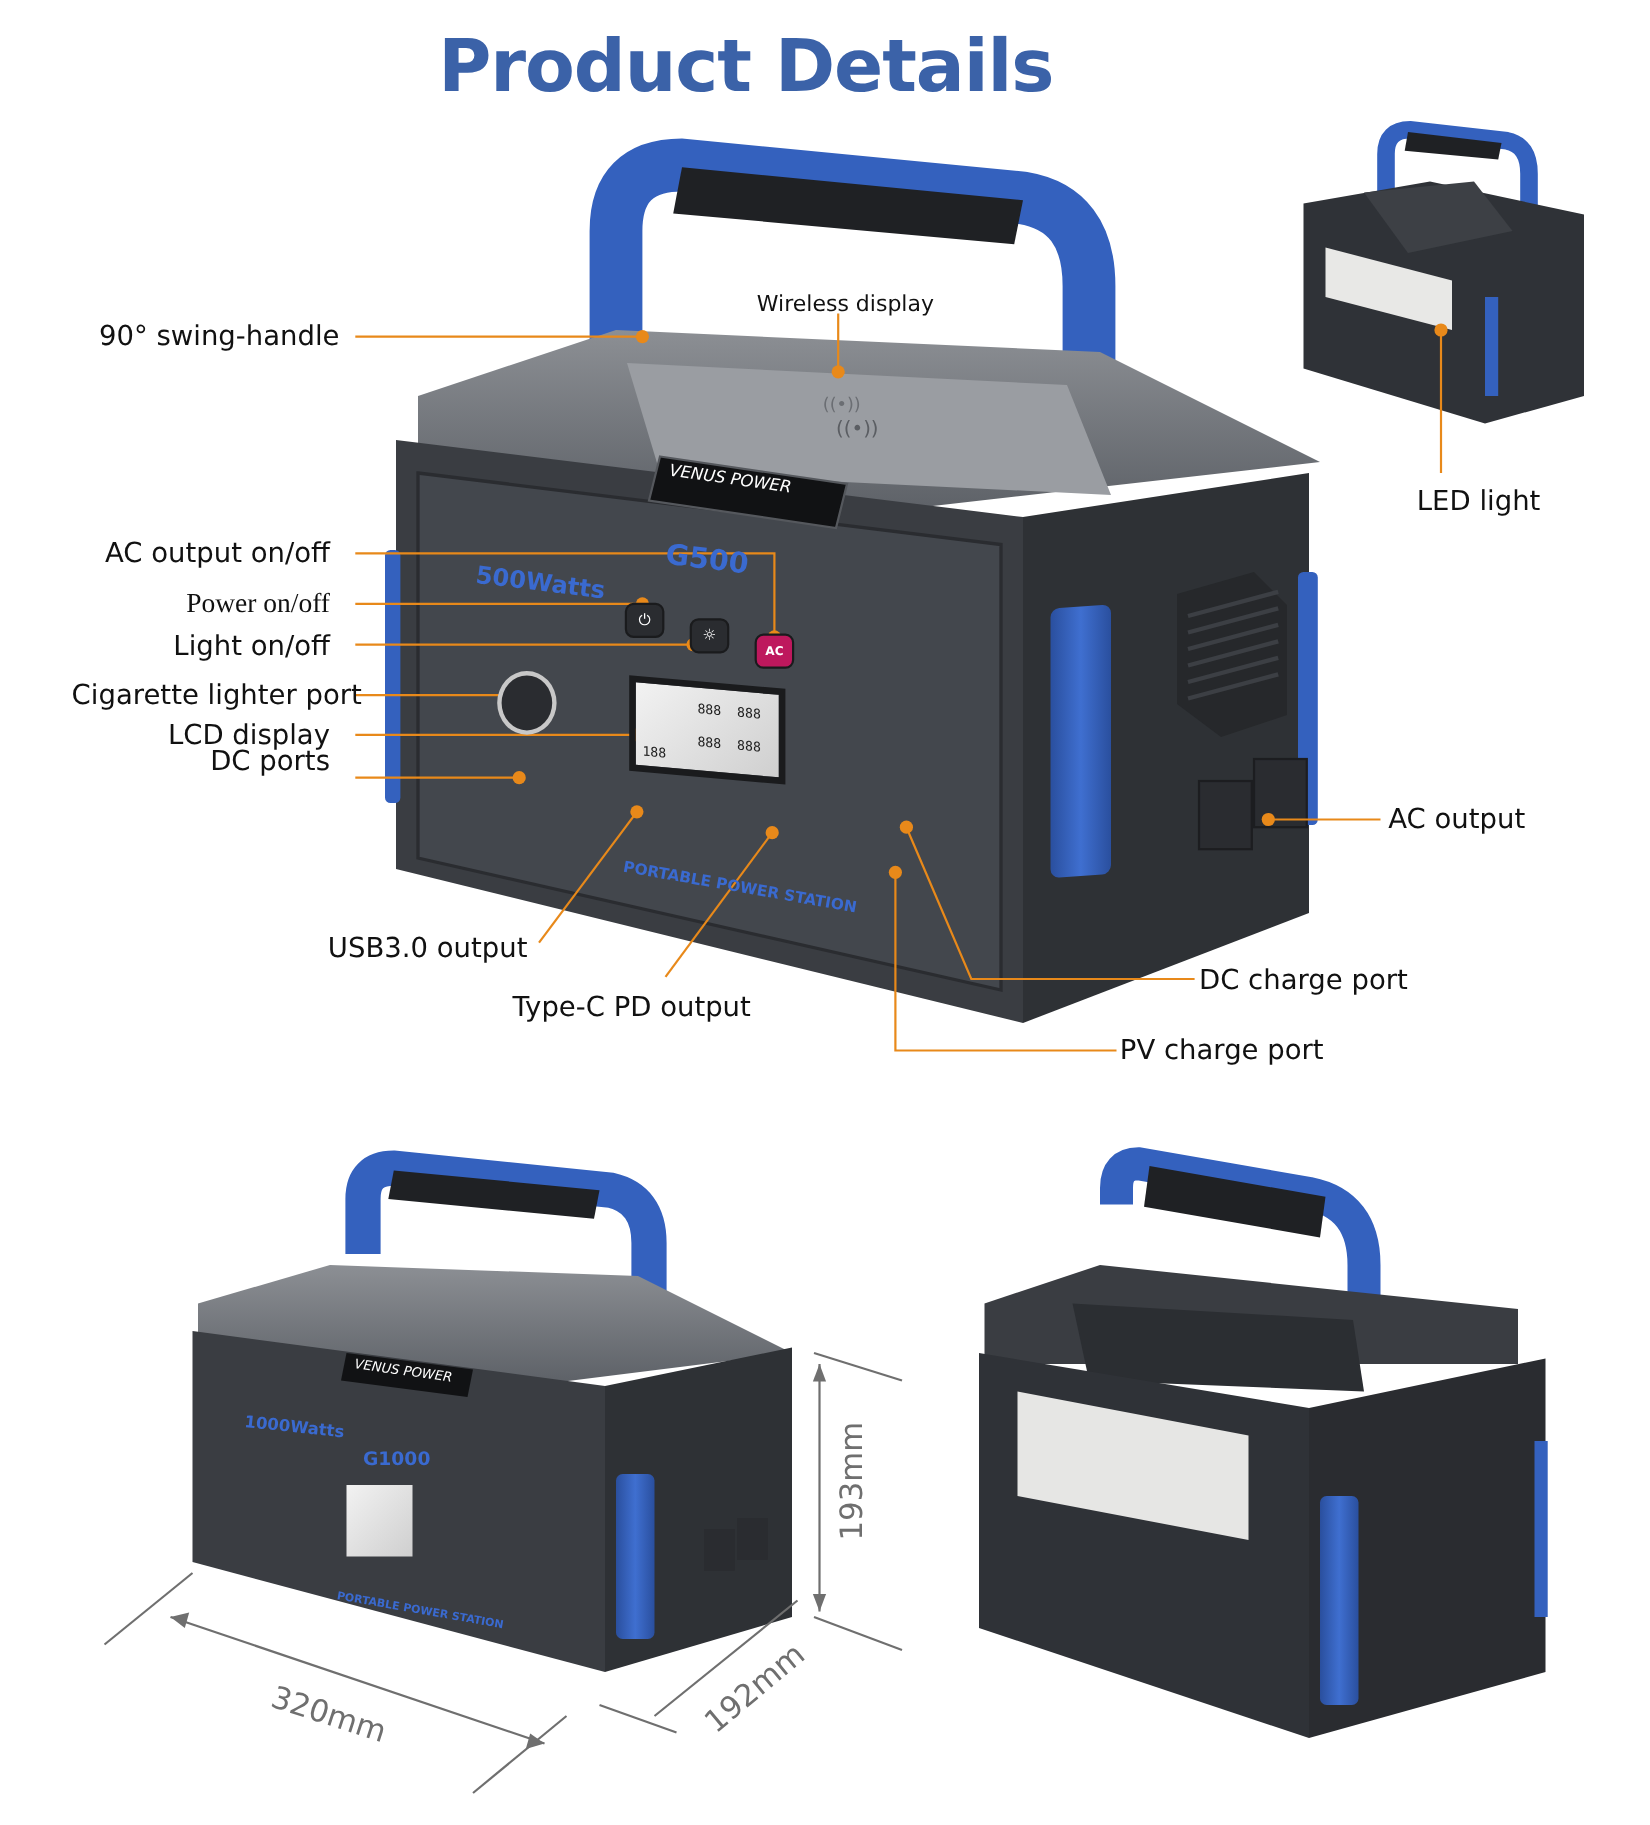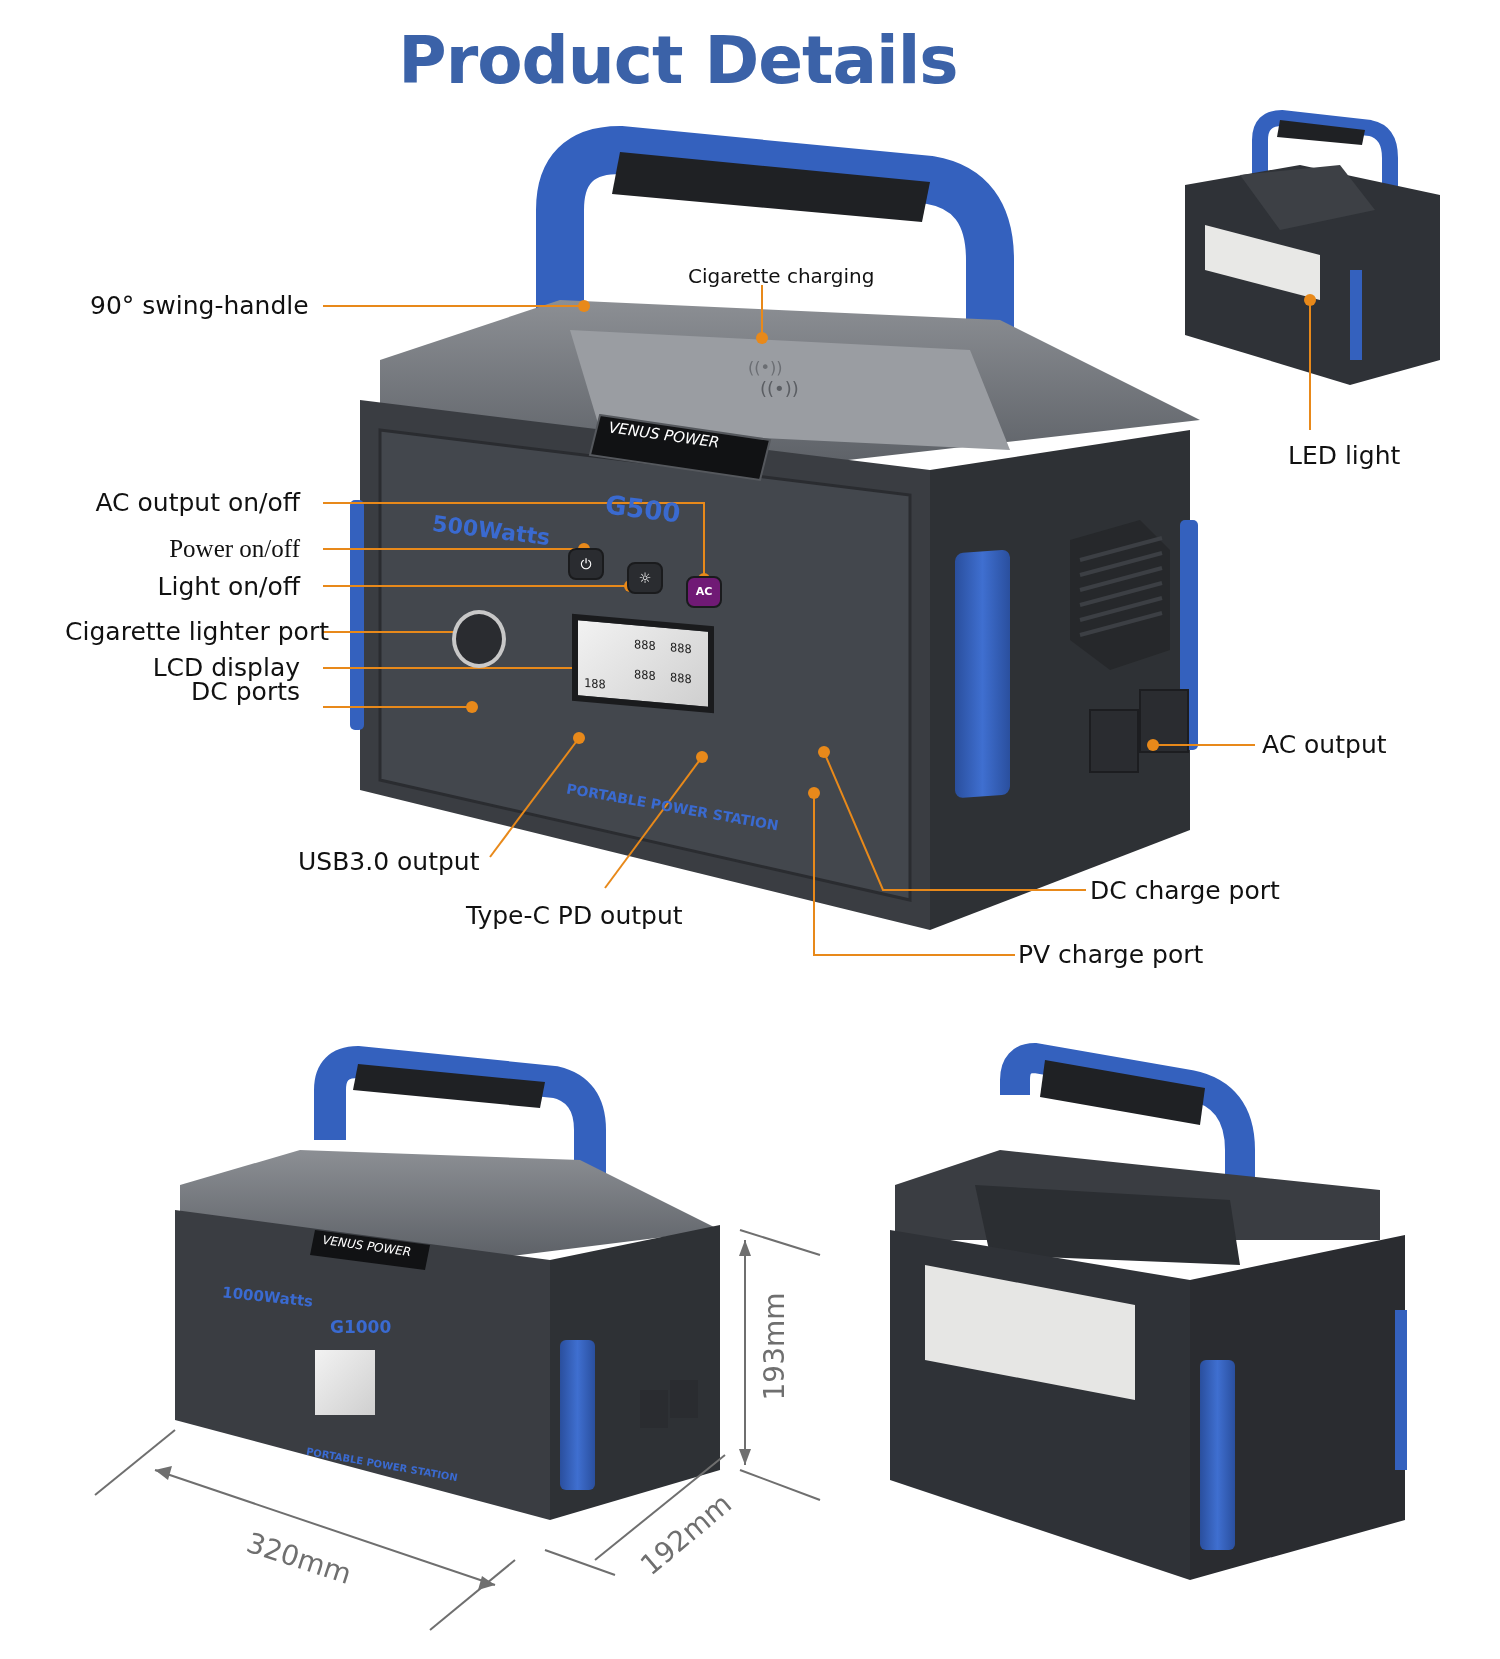--- a/index.html
+++ b/index.html
@@ -158,26 +158,26 @@
 <div class="lbl" style="left:565px;top:800px;color:#3a6ad0;font-size:14px;font-weight:bold;transform:rotate(10deg);">PORTABLE POWER STATION</div>
 <div style="position:absolute;left:572px;top:620px;width:130px;height:75px;background:linear-gradient(135deg,#f2f2f2,#cfcfcf);border:6px solid #1a1b1d;transform:skewY(5deg);font-family:'DejaVu Sans Mono',monospace;font-size:12px;color:#222;">
   <span style="position:absolute;left:6px;bottom:6px;">188</span>
   <span style="position:absolute;left:56px;top:12px;">888</span>
   <span style="position:absolute;left:92px;top:12px;">888</span>
   <span style="position:absolute;left:56px;top:42px;">888</span>
   <span style="position:absolute;left:92px;top:42px;">888</span>
 </div>
 <div style="position:absolute;left:568px;top:548px;width:32px;height:28px;background:#2a2c30;border:2px solid #1a1b1d;border-radius:8px;color:#fff;font-size:14px;text-align:center;line-height:28px;"><span>⏻</span></div>
 <div style="position:absolute;left:627px;top:562px;width:32px;height:28px;background:#2a2c30;border:2px solid #1a1b1d;border-radius:8px;color:#fff;font-size:14px;text-align:center;line-height:28px;"><span>☼</span></div>
-<div style="position:absolute;left:686px;top:576px;width:32px;height:28px;background:#701a75;border:2px solid #1a1b1d;border-radius:8px;color:#fff;font-size:11px;font-weight:bold;text-align:center;line-height:28px;">AC</div>
+<div style="position:absolute;left:686px;top:576px;width:32px;height:28px;background:#be185d;border:2px solid #1a1b1d;border-radius:8px;color:#fff;font-size:11px;font-weight:bold;text-align:center;line-height:28px;">AC</div>
 <div style="position:absolute;left:452px;top:610px;width:46px;height:50px;border-radius:50%;background:#2a2c30;border:4px solid #c8c8c8;"></div>
 <div style="position:absolute;left:748px;top:358px;color:#6b6e73;font-size:16px;">((•))</div>
 
 <div class="lbl" style="left:90px;top:293px;text-align:center;">90° swing-handle</div>
-<div class="lbl small" style="left:688px;top:266px;">Cigarette charging</div>
+<div class="lbl small" style="left:688px;top:266px;">Wireless display</div>
 <div class="lbl" style="left:1288px;top:443px;">LED light</div>
 <div class="lbl r" style="right:1200px;top:490px;">AC output on/off</div>
 <div class="lbl r" style="right:1200px;top:536px;font-family:Liberation Serif, serif;">Power on/off</div>
 <div class="lbl r" style="right:1200px;top:574px;margin-left:30px;">Light on/off</div>
 <div class="lbl r" style="right:1171px;top:619px;">Cigarette lighter port</div>
 <div class="lbl r" style="right:1200px;top:655px;">LCD display</div>
 <div class="lbl r" style="right:1200px;top:679px;">DC ports</div>
 <div class="lbl" style="left:1262px;top:732px;">AC output</div>
 <div class="lbl" style="left:298px;top:849px;">USB3.0 output</div>
 <div class="lbl" style="left:466px;top:903px;">Type-C PD output</div>

